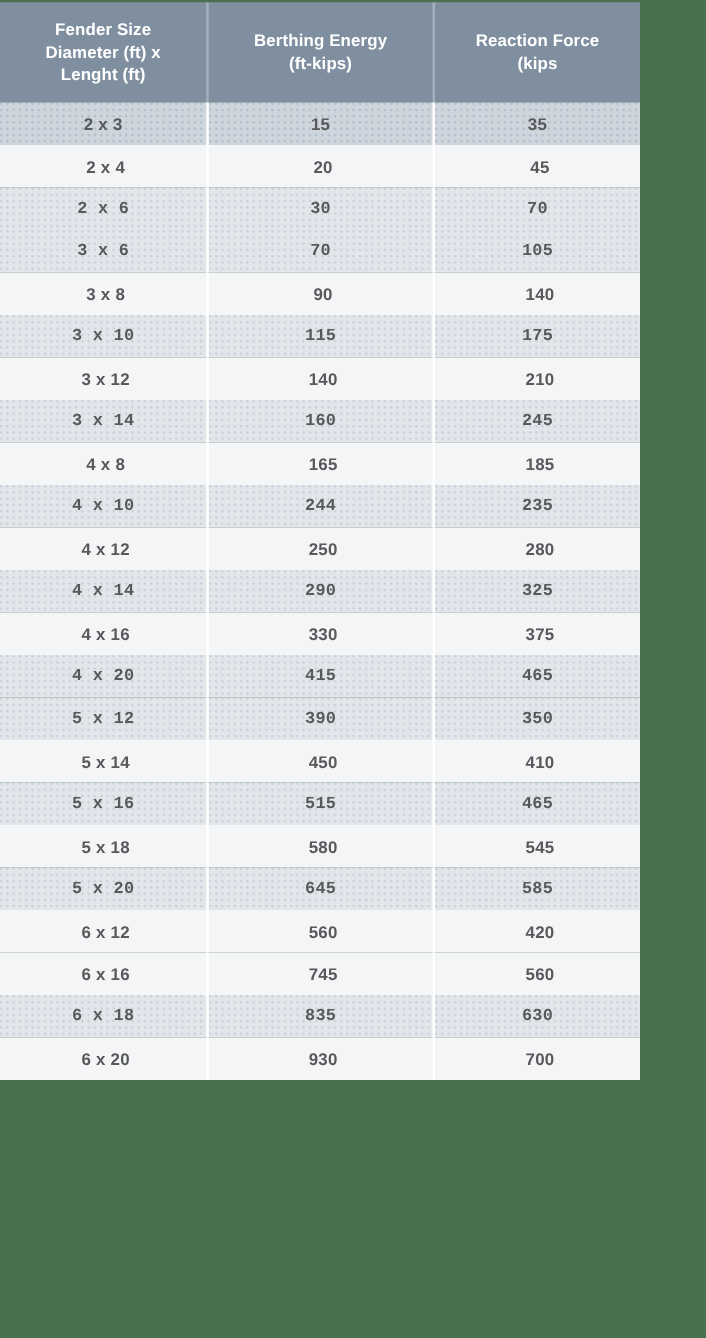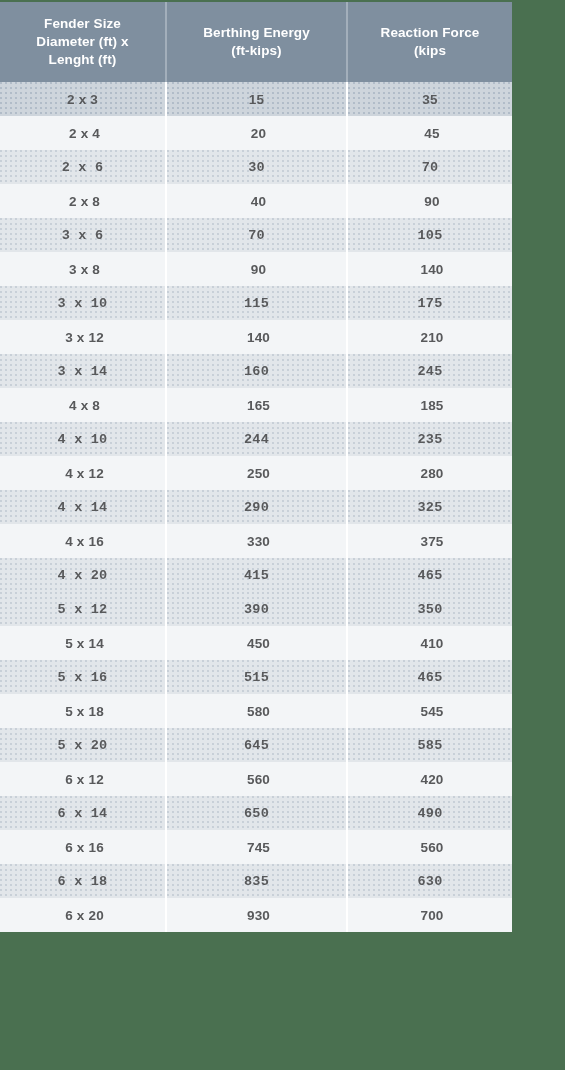--- a/index.html
+++ b/index.html
@@ -124,25 +124,20 @@
         <tr class="stripe-light">
           <td>2 x 4</td>
           <td>20</td>
           <td>45</td>
         </tr>
         <tr class="stripe-dark">
           <td>2 x 6</td>
           <td>30</td>
           <td>70</td>
         </tr>
-        <tr class="stripe-light">
-          <td>2 x 8</td>
-          <td>40</td>
-          <td>90</td>
-        </tr>
         <tr class="stripe-dark">
           <td>3 x 6</td>
           <td>70</td>
           <td>105</td>
         </tr>
         <tr class="stripe-light">
           <td>3 x 8</td>
           <td>90</td>
           <td>140</td>
         </tr>
@@ -214,25 +209,20 @@
         <tr class="stripe-dark">
           <td>5 x 20</td>
           <td>645</td>
           <td>585</td>
         </tr>
         <tr class="stripe-light">
           <td>6 x 12</td>
           <td>560</td>
           <td>420</td>
         </tr>
-        <tr class="stripe-dark">
-          <td>6 x 14</td>
-          <td>650</td>
-          <td>490</td>
-        </tr>
         <tr class="stripe-light">
           <td>6 x 16</td>
           <td>745</td>
           <td>560</td>
         </tr>
         <tr class="stripe-dark">
           <td>6 x 18</td>
           <td>835</td>
           <td>630</td>
         </tr>

